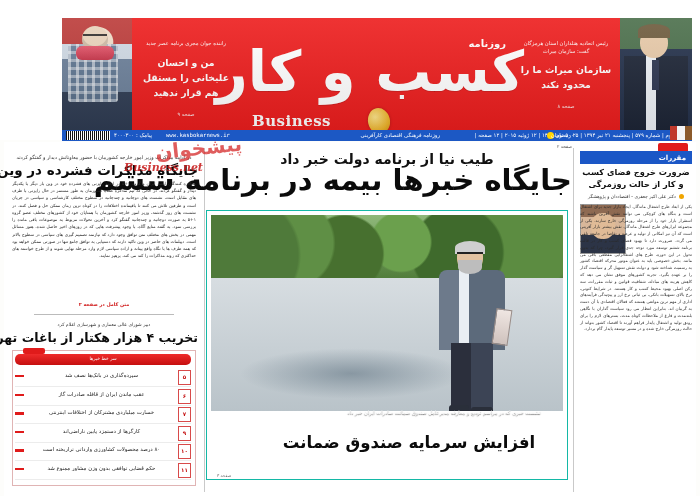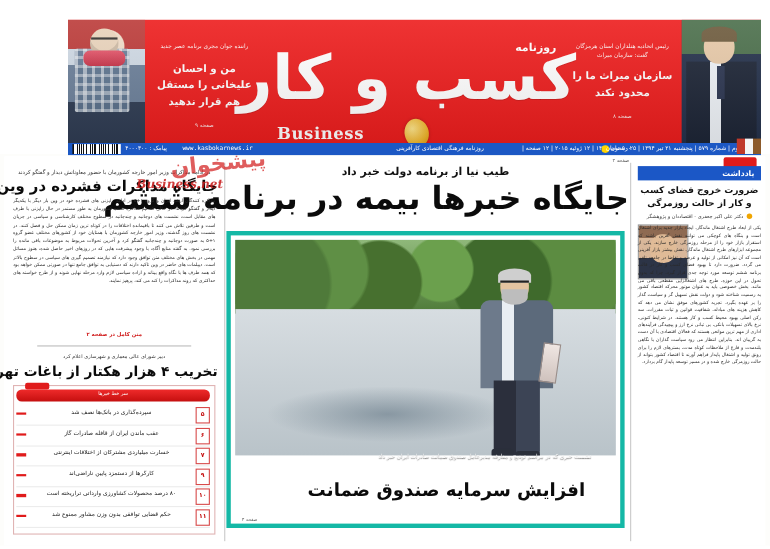--- a/index.html
+++ b/index.html
@@ -115,25 +115,25 @@
     background:linear-gradient(180deg,#8e6a52 0 24%, #d8b79a 24% 62%, #2c3446 62% 100%);}
   #note-photo .face{position:absolute;left:10px;top:8px;width:24px;height:26px;border-radius:46%;
     background:#e0bb97;}
   #note-body{position:absolute;right:2px;top:62px;width:112px;height:288px;overflow:hidden;
     font-size:4.2px;line-height:1.62;text-align:justify;color:#2a2a2a;padding-left:2px;}
   #note-flag{position:absolute;right:2px;bottom:2px;width:22px;height:14px;
     background:linear-gradient(90deg,#c0392b 0 34%,#f5f5f5 34% 66%,#8c5a2b 66% 100%);}
 
   
   #c-pagenum{position:absolute;right:0;top:2px;font-size:4.4px;color:#555;}
-  #c-kicker{position:absolute;right:0;top:9px;width:370px;text-align:center;font-size:10px;
+  #c-kicker{position:absolute;right:0;top:9px;width:370px;text-align:center;font-size:14px;
     font-weight:bold;color:#111;}
   #c-headline{position:absolute;right:0;top:22px;width:370px;text-align:center;font-size:29px;
     font-weight:bold;color:#0b0b0b;letter-spacing:-1px;line-height:1.12;white-space:nowrap;}
-  #c-photobox{position:absolute;right:4px;top:68px;width:362px;height:270px;border:4px solid #14b8a6;
+  #c-photobox{position:absolute;right:4px;top:68px;width:362px;height:270px;border:1px solid #14b8a6;
     background:#fff;padding:4px;box-sizing:border-box;}
   #c-photo{position:relative;width:100%;height:196px;overflow:hidden;
     background:
       linear-gradient(180deg,#bfd3e6 0 6%,#7ea86a 6% 30%,#cfd6da 30% 100%);
   }
   #c-photo .trees{position:absolute;left:0;top:0;width:100%;height:34%;
     background:
       radial-gradient(circle at 8% 60%,#4f7a3a 0 18%,transparent 19%),
       radial-gradient(circle at 22% 42%,#5f8f45 0 16%,transparent 17%),
       radial-gradient(circle at 38% 58%,#47702f 0 17%,transparent 18%),
@@ -260,21 +260,21 @@
   </div>
 
   <div id="sheet">
 
     <div class="vrule" style="right:122px;"></div>
     <div class="vrule" style="left:200px;"></div>
 
     <div class="col" id="col-right">
       <div id="note-tab"></div>
       <div id="note-head">
-        <span>یادداشت</span>
+        <span>مقررات</span>
       </div>
       <div id="note-title">ضرورت خروج فضای کسب و کار از حالت روزمرگی</div>
       <div id="note-byline">
         <span class="dot"></span><span>دکتر علی اکبر جعفری - اقتصاددان و پژوهشگر</span>
       </div>
       <div id="note-photo">
         <div class="face"></div>
       </div>
       <div id="note-body">یکی از ابعاد طرح اشتغال ماندگار، ایجاد بازار جدید برای اشتغال است و بنگاه های کوچکی می توانند نقش آفرین باشند که استقرار بازار خود را از مرحله روزمرگی خارج سازند. یکی از مجموعه ابزارهای طرح اشتغال ماندگار، نقش بیشتر بازار آفرینی است که آن نیز امکانی از تولید و عرضه و تقاضا در جامعه تلقی می گردد. ضرورت دارد تا بهبود فضای کسب و کار در قالب برنامه ششم توسعه مورد توجه جدی قرار گیرد، چرا که بدون تحول در این حوزه، طرح های اشتغالزایی مقطعی باقی می مانند. بخش خصوصی باید به عنوان موتور محرکه اقتصاد کشور به رسمیت شناخته شود و دولت نقش تسهیل گر و سیاست گذار را بر عهده بگیرد. تجربه کشورهای موفق نشان می دهد که کاهش هزینه های مبادله، شفافیت قوانین و ثبات مقررات، سه رکن اصلی بهبود محیط کسب و کار هستند. در شرایط کنونی، نرخ بالای تسهیلات بانکی، بی ثباتی نرخ ارز و پیچیدگی فرآیندهای اداری از مهم ترین موانعی هستند که فعالان اقتصادی با آن دست به گریبان اند. بنابراین انتظار می رود سیاست گذاران با نگاهی بلندمدت و فارغ از ملاحظات کوتاه مدت، بسترهای لازم را برای رونق تولید و اشتغال پایدار فراهم آورند تا اقتصاد کشور بتواند از حالت روزمرگی خارج شده و در مسیر توسعه پایدار گام بردارد.</div>
       <div id="note-flag"></div>

